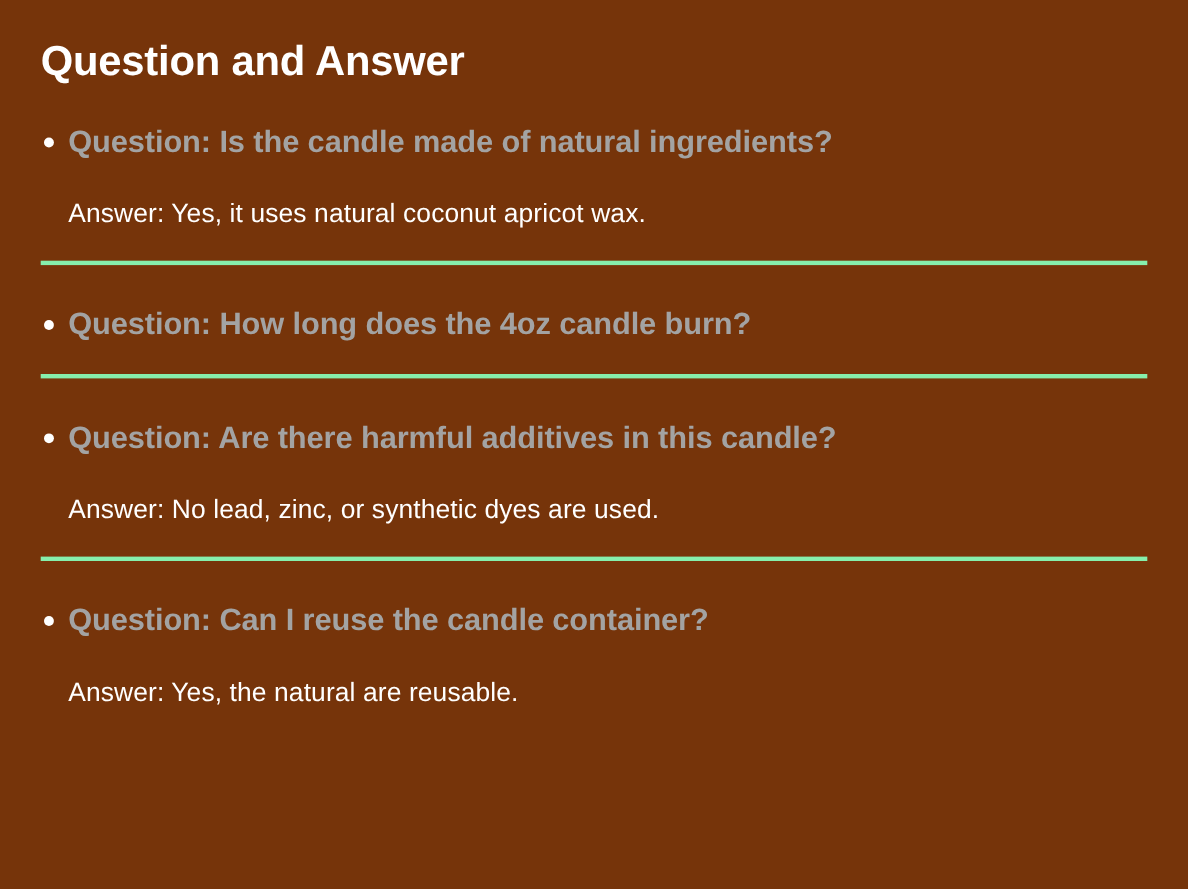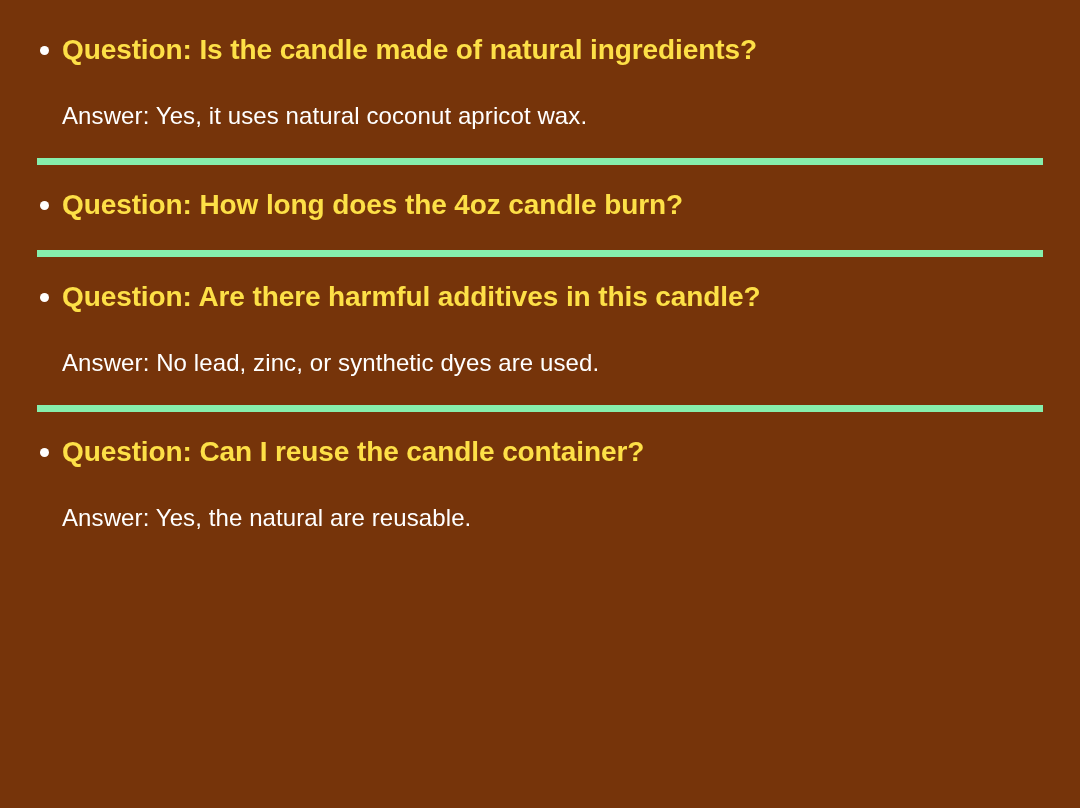--- a/index.html
+++ b/index.html
@@ -40,23 +40,23 @@
     list-style: none;
     margin-top: 32px;
   }
 
   .faq-item {
     position: relative;
     padding: 0;
   }
 
   .faq-item + .faq-item {
-    border-top: 7px solid #86efac;
+    border-top: 4px solid #86efac;
     margin-top: 27px;
-    padding-top: 22px;
+    padding-top: 36px;
   }
 
   .question-row {
     position: relative;
     padding-left: 25px;
   }
 
   .bullet-icon {
     position: absolute;
     left: 3px;
@@ -65,40 +65,41 @@
     height: 9px;
     border-radius: 50%;
     background: #ffffff;
   }
 
   .question-text {
     display: block;
     font-size: 28px;
     line-height: 36px;
     font-weight: bold;
-    color: #fde047;
+    color: #a3a3a3;
     letter-spacing: -0.1px;
   }
 
   .answer-text {
     display: block;
     margin-top: 33px;
     padding-left: 25px;
     font-size: 24px;
     line-height: 30px;
     font-weight: normal;
     color: #ffffff;
     letter-spacing: 0.1px;
   }
 </style>
 </head>
 <body>
 
 <div class="faq-page">
 
+  <h1 class="page-title">Question and Answer</h1>
 
   <ul class="faq-list">
 
     <li class="faq-item">
       <div class="question-row">
         <span class="bullet-icon"></span>
         <span class="question-text">Question: Is the candle made of natural ingredients?</span>
       </div>
       <span class="answer-text">Answer: Yes, it uses natural coconut apricot wax.</span>
     </li>

